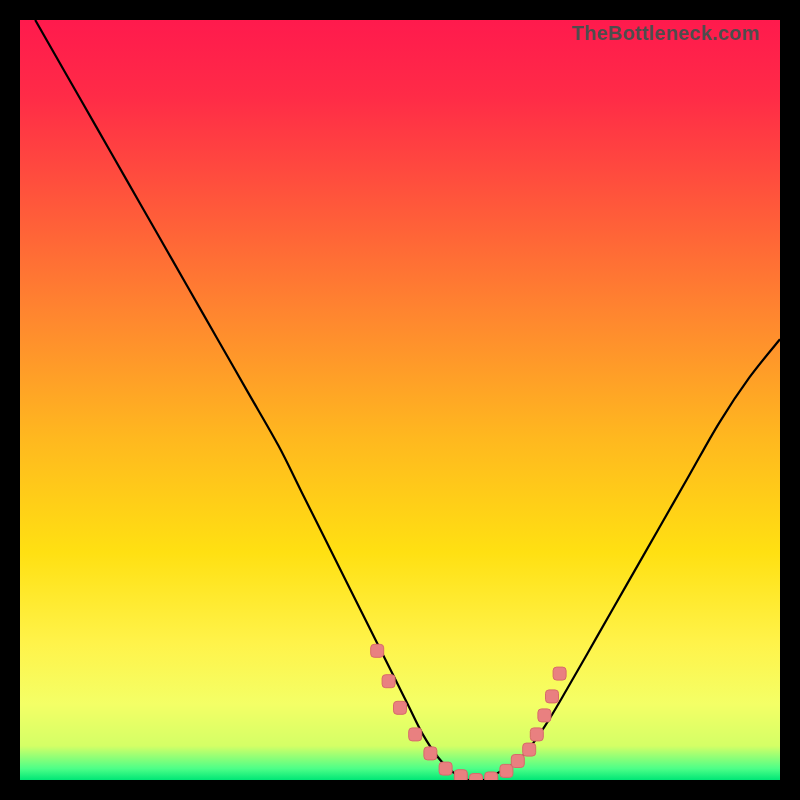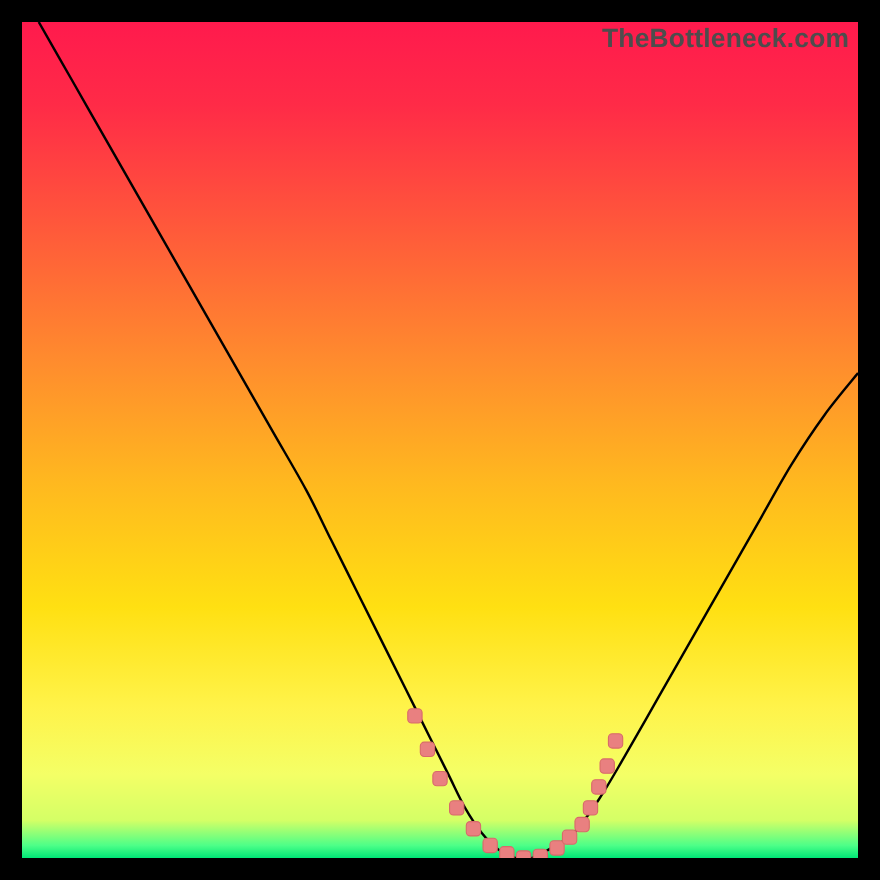--- a/index.html
+++ b/index.html
@@ -22,23 +22,23 @@
   .plot {
     position: absolute;
     left: 0;
     top: 0;
     width: 760px;
     height: 760px;
   }
   .watermark {
     position: absolute;
     top: 2px;
-    right: 8px;
+    right: 20px;
     color: #4d4d4d;
-    font-size: 24px;
+    font-size: 20px;
     font-weight: 600;
     letter-spacing: 0.2px;
     z-index: 20;
     user-select: none;
   }
   svg { display: block; }
 </style>
 </head>
 <body>
 

